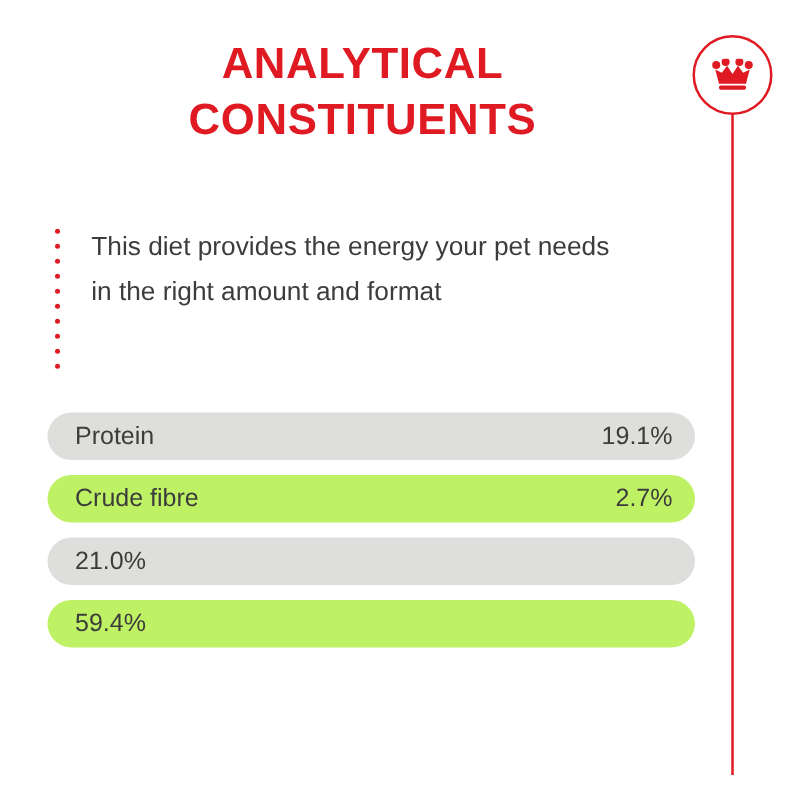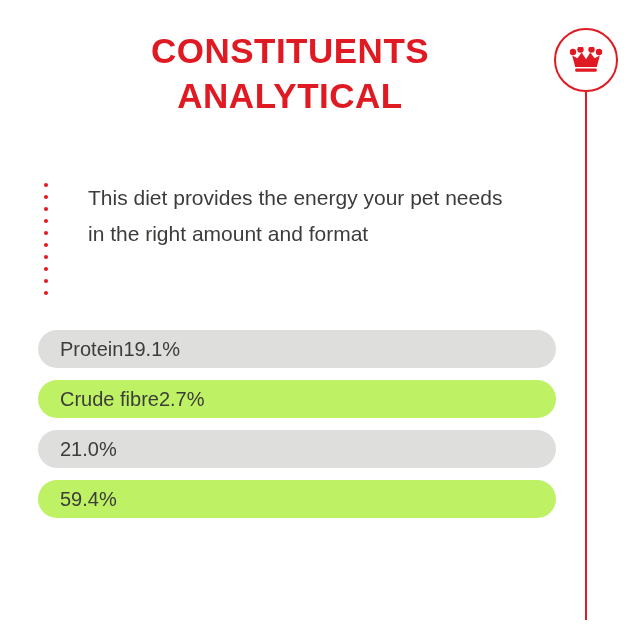--- a/index.html
+++ b/index.html
@@ -82,58 +82,59 @@
   }
   .dot-rule i {
     display: block;
     width: 4px;
     height: 4px;
     border-radius: 50%;
     background: #e01a22;
     margin-bottom: 8px;
   }
   .intro-text {
-    margin-left: 44px;
+    margin-left: 29px;
     color: #3c3c3b;
     font-size: 21px;
     line-height: 36px;
   }
   .intro-text .line { display: block; }
 
   
   .table {
     position: absolute;
     left: 38px;
     top: 330px;
     width: 518px;
   }
   .row {
     display: flex;
     align-items: center;
+    justify-content: space-between;
     height: 38px;
     padding: 0 18px 0 22px;
     box-sizing: border-box;
     border-radius: 19px;
     margin-bottom: 12px;
     color: #3c3c3b;
     font-size: 20px;
   }
   .row.shaded { background: #dededd; }
   .row.plain  { background: #bef264; }
   .row .label { white-space: nowrap; }
   .row .value { white-space: nowrap; }
 </style>
 </head>
 <body>
 
 <div class="page">
 
   <div class="title">
+    <span class="line">ANALYTICAL</span>
     <span class="line">CONSTITUENTS</span>
-    <span class="line">ANALYTICAL</span>
   </div>
 
   <div class="crown-badge">
     <span>
       <svg width="34" height="26" viewBox="0 0 34 26" aria-hidden="true">
         <g fill="#e01a22">
           <circle cx="4" cy="5" r="3.2"></circle>
           <circle cx="11.5" cy="2.6" r="3.2"></circle>
           <circle cx="22.5" cy="2.6" r="3.2"></circle>
           <circle cx="30" cy="5" r="3.2"></circle>

